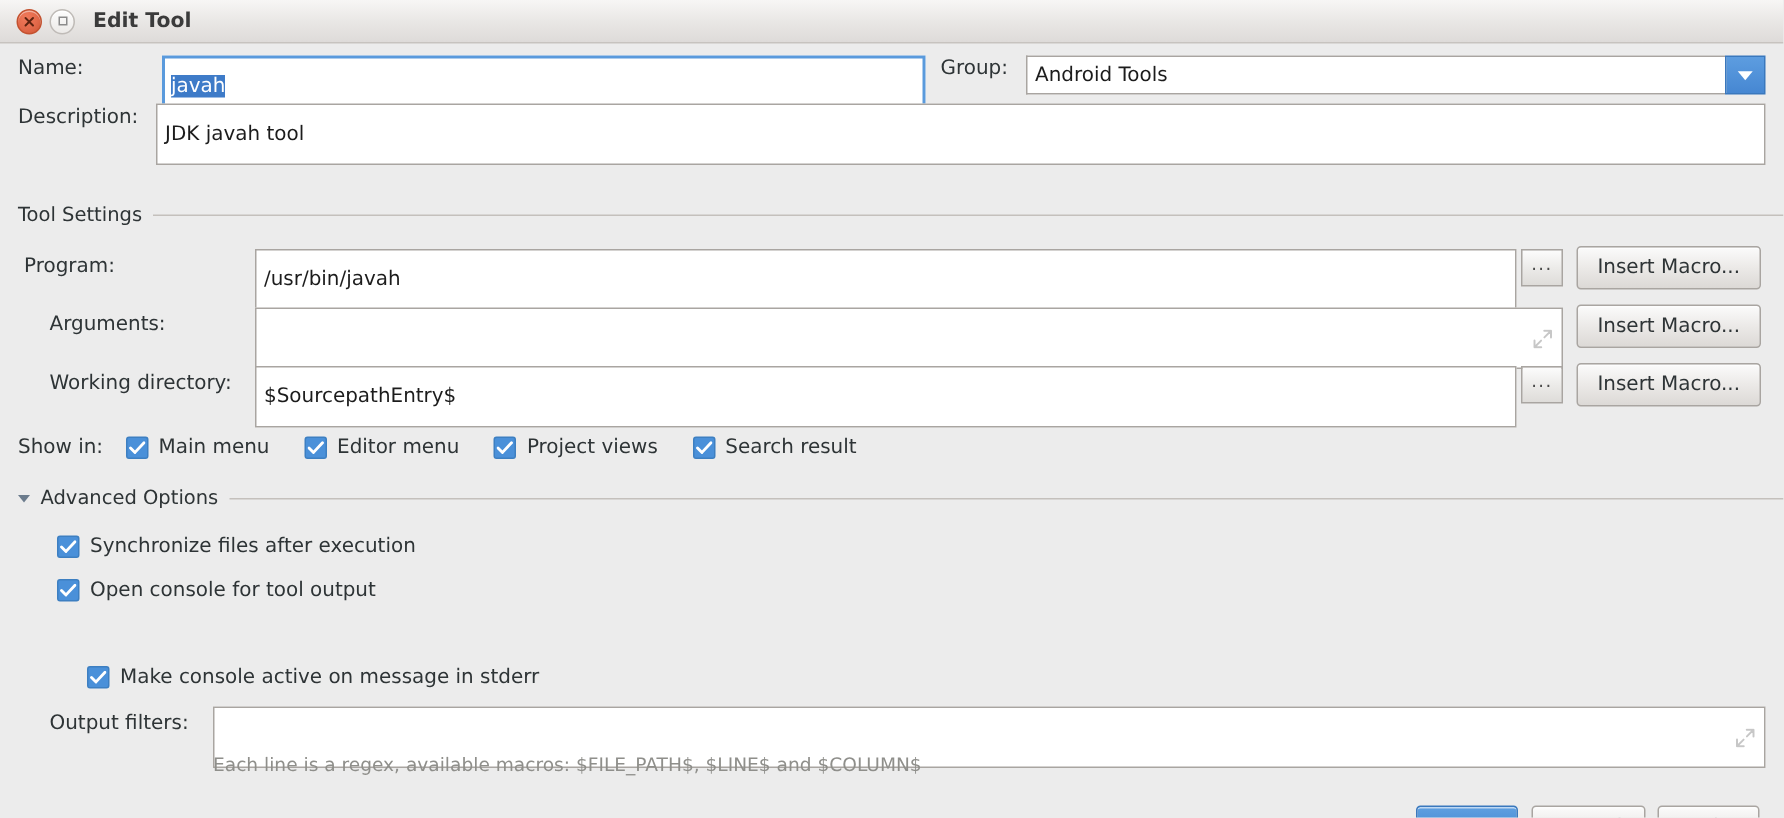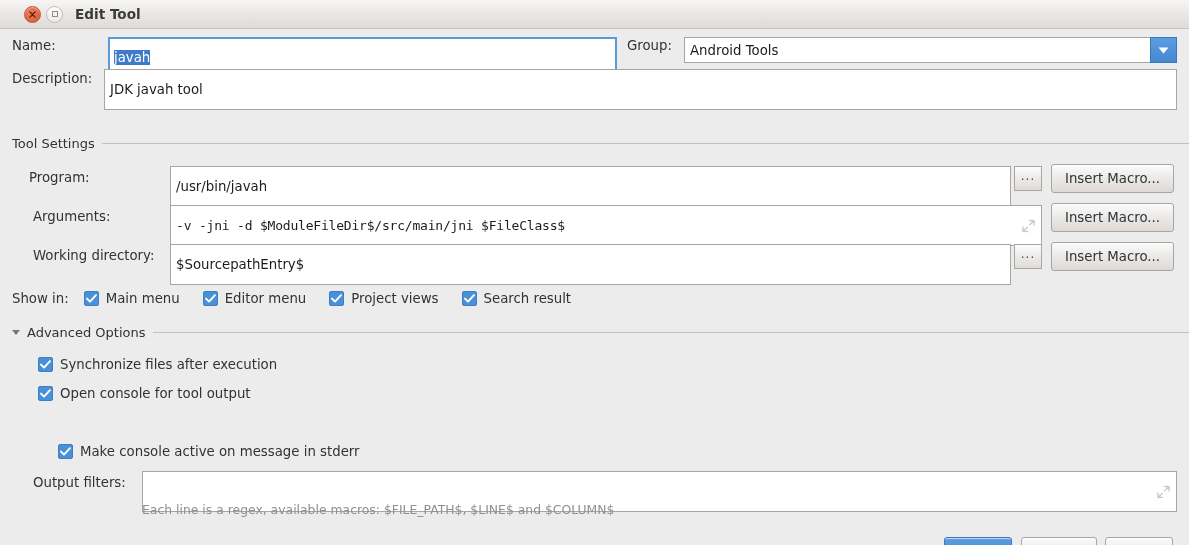--- a/index.html
+++ b/index.html
@@ -14,21 +14,21 @@
   }
 
   
   .titlebar {
     position: relative;
     height: 29px;
     background: linear-gradient(to bottom, #f7f6f5 0%, #e8e6e4 55%, #dedbd9 100%);
     border-bottom: 1px solid #c7c3bf;
     display: flex;
     align-items: center;
-    padding-left: 24px;
+    padding-left: 11px;
   }
   .winbtn {
     width: 17px; height: 17px;
     border-radius: 50%;
     display: flex; align-items: center; justify-content: center;
     margin-right: 5px;
     font-size: 9px;
     line-height: 1;
   }
   .winbtn.close {
@@ -214,38 +214,37 @@
   </div>
   <div class="field" style="position:absolute; left:104px; top:40px; width:1073px;" title="JDK javah tool">
     <span>JDK javah tool</span>
   </div>
 
   <div class="section-head" style="position:absolute; left:12px; top:107px; width:1177px;">
     <span class="section-title">Tool Settings</span>
     <span class="rule"></span>
   </div>
 
-  <div class="row" style="left:29px; top:141px;text-align:right;">
+  <div class="row" style="left:16px; top:141px;text-align:right;">
     <span class="lbl">Program:</span>
   </div>
   <div class="field" style="position:absolute; left:170px; top:137px; width:841px;">
     <span>/usr/bin/javah</span>
   </div>
   <div class="dots-btn" style="position:absolute; left:1014px; top:137px;">
     <span>...</span>
   </div>
   <div class="btn" style="position:absolute; left:1051px; top:135px; width:123px;">
     <span>Insert Macro...</span>
   </div>
 
   <div class="row" style="left:33px; top:180px;">
     <span class="lbl">Arguments:</span>
   </div>
   <div class="field mono" style="position:absolute; left:170px; top:176px; width:872px;">
-    <span>-v -jni -d $ModuleFileDir$/src/main/jni $FileClass$</span>
     <svg class="expand-ico" viewBox="0 0 13 13">
       <path d="M12,1 L7.5,1 M12,1 L12,5.5 M12,1 L7.6,5.4" stroke="#9a9a9a" stroke-width="1.3" fill="none" stroke-linecap="round"></path>
       <path d="M1,12 L5.5,12 M1,12 L1,7.5 M1,12 L5.4,7.6" stroke="#9a9a9a" stroke-width="1.3" fill="none" stroke-linecap="round"></path>
     </svg>
   </div>
   <div class="btn" style="position:absolute; left:1051px; top:174px; width:123px;">
     <span>Insert Macro...</span>
   </div>
 
   <div class="row" style="left:33px; top:219px;">

